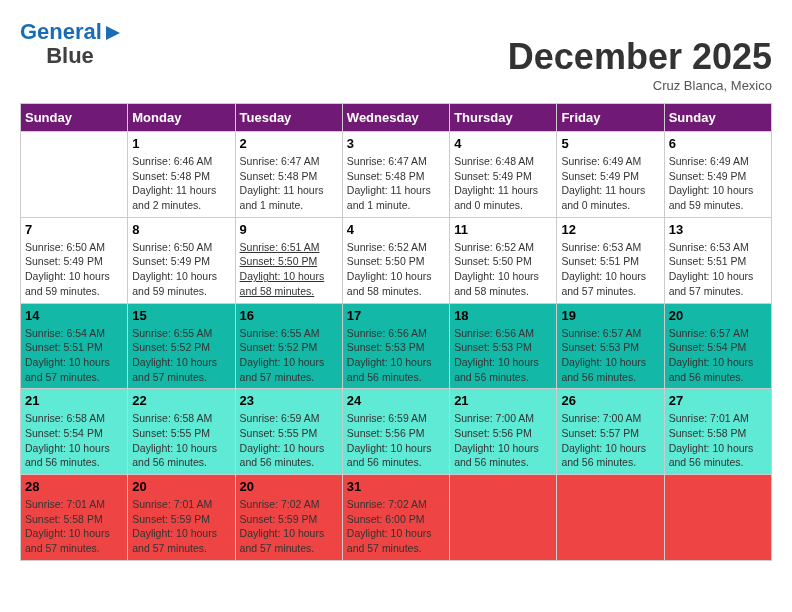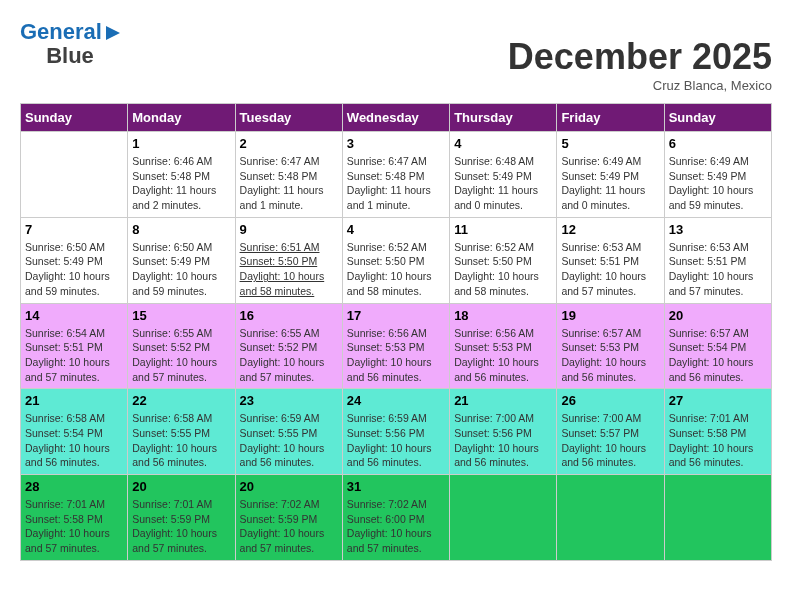--- a/index.html
+++ b/index.html
@@ -206,21 +206,21 @@
 and 57 minutes.</div>
         </td>
         <td>
           <span class="day-num">13</span>
           <div class="day-info" style="white-space: pre-line;">Sunrise: 6:53 AM
 Sunset: 5:51 PM
 Daylight: 10 hours
 and 57 minutes.</div>
         </td>
       </tr>
-      <tr style="background: #f0abfc;">
+      <tr style="background: #14b8a6;">
         <td>
           <span class="day-num">14</span>
           <div class="day-info" style="white-space: pre-line;">Sunrise: 6:54 AM
 Sunset: 5:51 PM
 Daylight: 10 hours
 and 57 minutes.</div>
         </td>
         <td>
           <span class="day-num">15</span>
           <div class="day-info" style="white-space: pre-line;">Sunrise: 6:55 AM
@@ -308,21 +308,21 @@
 and 56 minutes.</div>
         </td>
         <td>
           <span class="day-num">27</span>
           <div class="day-info" style="white-space: pre-line;">Sunrise: 7:01 AM
 Sunset: 5:58 PM
 Daylight: 10 hours
 and 56 minutes.</div>
         </td>
       </tr>
-      <tr style="background: #22c55e;">
+      <tr style="background: #ef4444;">
         <td>
           <span class="day-num">28</span>
           <div class="day-info" style="white-space: pre-line;">Sunrise: 7:01 AM
 Sunset: 5:58 PM
 Daylight: 10 hours
 and 57 minutes.</div>
         </td>
         <td>
           <span class="day-num">20</span>
           <div class="day-info" style="white-space: pre-line;">Sunrise: 7:01 AM

